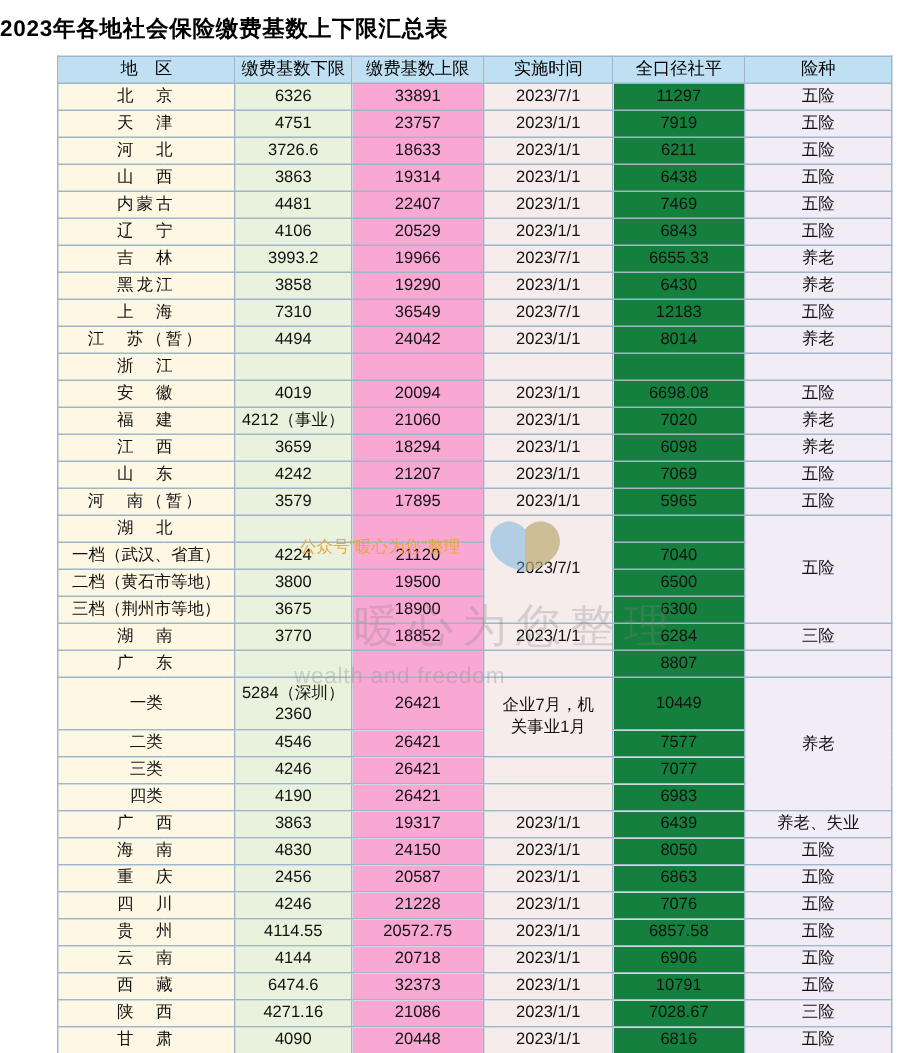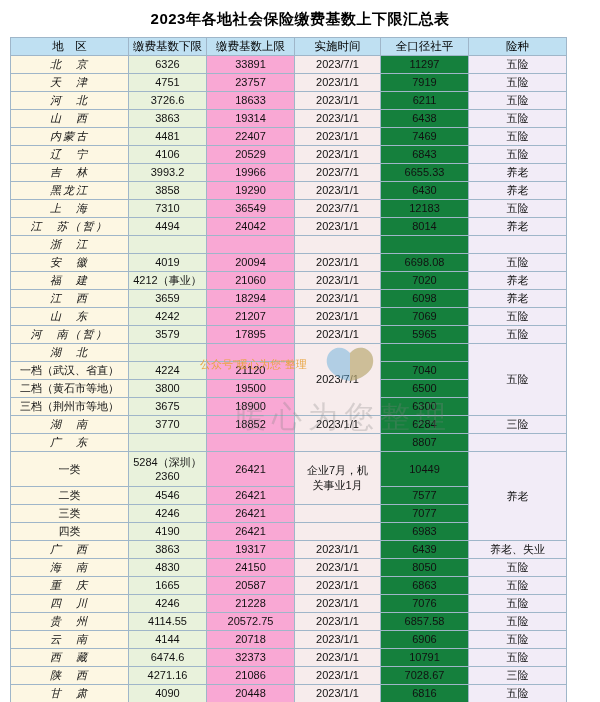--- a/index.html
+++ b/index.html
@@ -8,29 +8,29 @@
   }
   body {
     width: 600px;
     height: 702px;
     background: #ffffff;
     font-family: "Liberation Sans", sans-serif;
     overflow: hidden;
     position: relative;
   }
   #page-title {
-    text-align: center;
+    text-align: left;
     font-size: 15px;
     font-weight: bold;
     color: #000;
     padding: 10px 0 8px 0;
     letter-spacing: 0.5px;
   }
   .table-wrap {
-    padding: 0 10px;
+    padding: 0 38px;
     position: relative;
   }
   table.main {
     border-collapse: collapse;
     width: 556px;
     table-layout: fixed;
     font-size: 11px;
     color: #111;
   }
   table.main td, table.main th {
@@ -51,21 +51,21 @@
   }
   
   .c-region { background: #fdf7e3; }
   .c-low    { background: #e9f2dc; }
   .c-high   { background: #f9a8d4; }
   .c-date   { background: #f7ecec; }
   .c-avg    { background: #15803d; }
   .c-type   { background: #f2ecf7; margin-left: 44px; }
   .sub-label { background:#fdf7e3; }
 
-  .region-txt { letter-spacing: 2px; font-style: italic; }
+  .region-txt { letter-spacing: 2px; }
 
   
   .wm {
     position: absolute;
     pointer-events: none;
     user-select: none;
   }
   .wm-text1 {
     left: 200px;
     top: 320px;
@@ -341,21 +341,21 @@
       <tr>
           <td colspan="2" class="c-region region-txt">海　南</td>
           <td class="c-low">4830</td>
           <td class="c-high">24150</td>
           <td class="c-date">2023/1/1</td>
           <td class="c-avg">8050</td>
           <td class="c-type">五险</td>
         </tr>
       <tr>
           <td colspan="2" class="c-region region-txt">重　庆</td>
-          <td class="c-low">1665</td>
+          <td class="c-low">2456</td>
           <td class="c-high">20587</td>
           <td class="c-date">2023/1/1</td>
           <td class="c-avg">6863</td>
           <td class="c-type">五险</td>
         </tr>
       <tr>
           <td colspan="2" class="c-region region-txt">四　川</td>
           <td class="c-low">4246</td>
           <td class="c-high">21228</td>
           <td class="c-date">2023/1/1</td>
@@ -405,13 +405,14 @@
 
     </tbody>
   </table>
 
   <div class="wm wm-text1">公众号"暖心为您"整理</div>
   <svg class="wm wm-shape" viewBox="0 0 70 46">
     <path d="M8 30 C2 14, 20 4, 30 16 C40 4, 58 14, 52 30 C46 42, 30 44, 30 44 C30 44, 14 42, 8 30 Z" fill="rgba(90,170,220,0.45)"></path>
     <path d="M30 16 C40 4, 58 14, 52 30 C46 42, 30 44, 30 44 Z" fill="rgba(240,170,60,0.45)"></path>
   </svg>
   <div class="wm wm-cn">暖心为您整理</div>
+  <div class="wm wm-sub">wealth and freedom</div>
 </div>
 
 </body></html>

